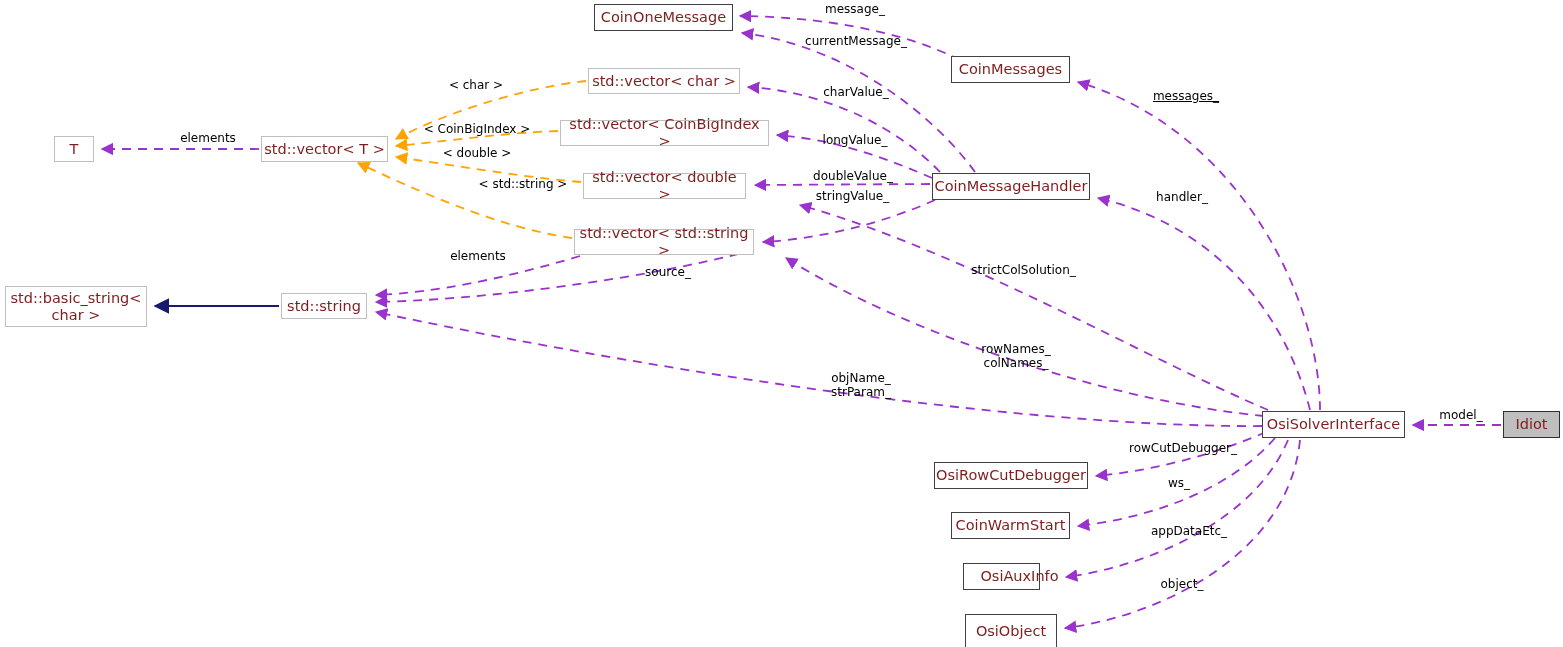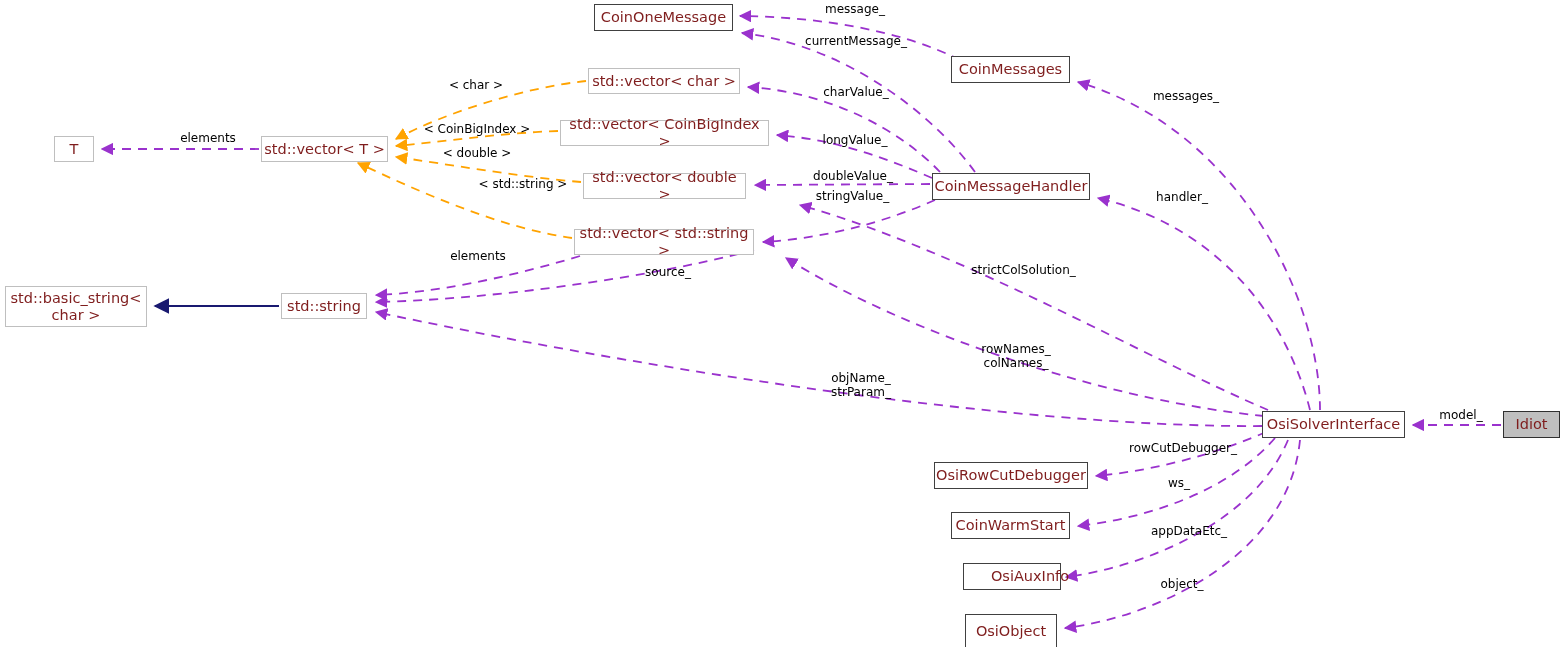--- a/index.html
+++ b/index.html
@@ -147,26 +147,26 @@
   <div class="node tmpl" style="left:560px;  top:120px; width:209px; height:26px;">std::vector&lt; CoinBigIndex &gt;</div>
   <div class="node cls" style="left:932px;  top:173px; width:158px; height:27px;">CoinMessageHandler</div>
   <div class="node tmpl" style="left:574px;  top:229px; width:180px; height:26px;">std::vector&lt; std::string &gt;</div>
   <div class="node tmpl" style="left:5px;    top:286px; width:142px; height:41px;">std::basic_string&lt;
 char &gt;</div>
   <div class="node tmpl" style="left:281px;  top:293px; width:86px;  height:26px;">std::string</div>
   <div class="node cls" style="left:1262px; top:411px; width:143px; height:27px;">OsiSolverInterface</div>
   <div class="node current" style="left:1503px; top:411px; width:57px;  height:27px;">Idiot</div>
   <div class="node cls" style="left:934px;  top:462px; width:154px; height:27px;">OsiRowCutDebugger</div>
   <div class="node cls" style="left:951px;  top:512px; width:119px; height:27px;">CoinWarmStart</div>
-  <div class="node cls" style="left:963px;  top:563px; width:98px;  height:27px;padding-left:36px;">OsiAuxInfo</div>
+  <div class="node cls" style="left:963px;  top:563px; width:77px;  height:27px;padding-left:36px;">OsiAuxInfo</div>
   <div class="node cls" style="left:965px;  top:614px; width:92px;  height:35px;">OsiObject</div>
 
   <div class="edge-label" style="left:811px;  top:3px;   width:88px;">message_</div>
   <div class="edge-label" style="left:790px;  top:35px;  width:132px;">currentMessage_</div>
-  <div class="edge-label" style="left:1139px; top:90px;  width:94px;">messages_</div>
+  <div class="edge-label" style="left:1139px; top:90px;  width:94px;text-decoration:underline;">messages_</div>
   <div class="edge-label" style="left:810px;  top:86px;  width:92px;">charValue_</div>
   <div class="edge-label" style="left:438px;  top:79px;  width:76px;">&lt; char &gt;</div>
   <div class="edge-label" style="left:168px;  top:132px; width:80px;">elements</div>
   <div class="edge-label" style="left:408px; top:123px; width:138px;">&lt; CoinBigIndex &gt;</div>
   <div class="edge-label" style="left:809px;  top:134px; width:92px;">longValue_</div>
   <div class="edge-label" style="left:432px;  top:147px; width:90px;">&lt; double &gt;</div>
   <div class="edge-label" style="left:797px;  top:170px; width:112px;">doubleValue_</div>
   <div class="edge-label" style="left:1143px; top:191px; width:78px;">handler_</div>
   <div class="edge-label" style="left:419px;  top:178px; width:120px;margin-left:44px;">&lt; std::string &gt;</div>
   <div class="edge-label" style="left:799px;  top:190px; width:107px;">stringValue_</div>

